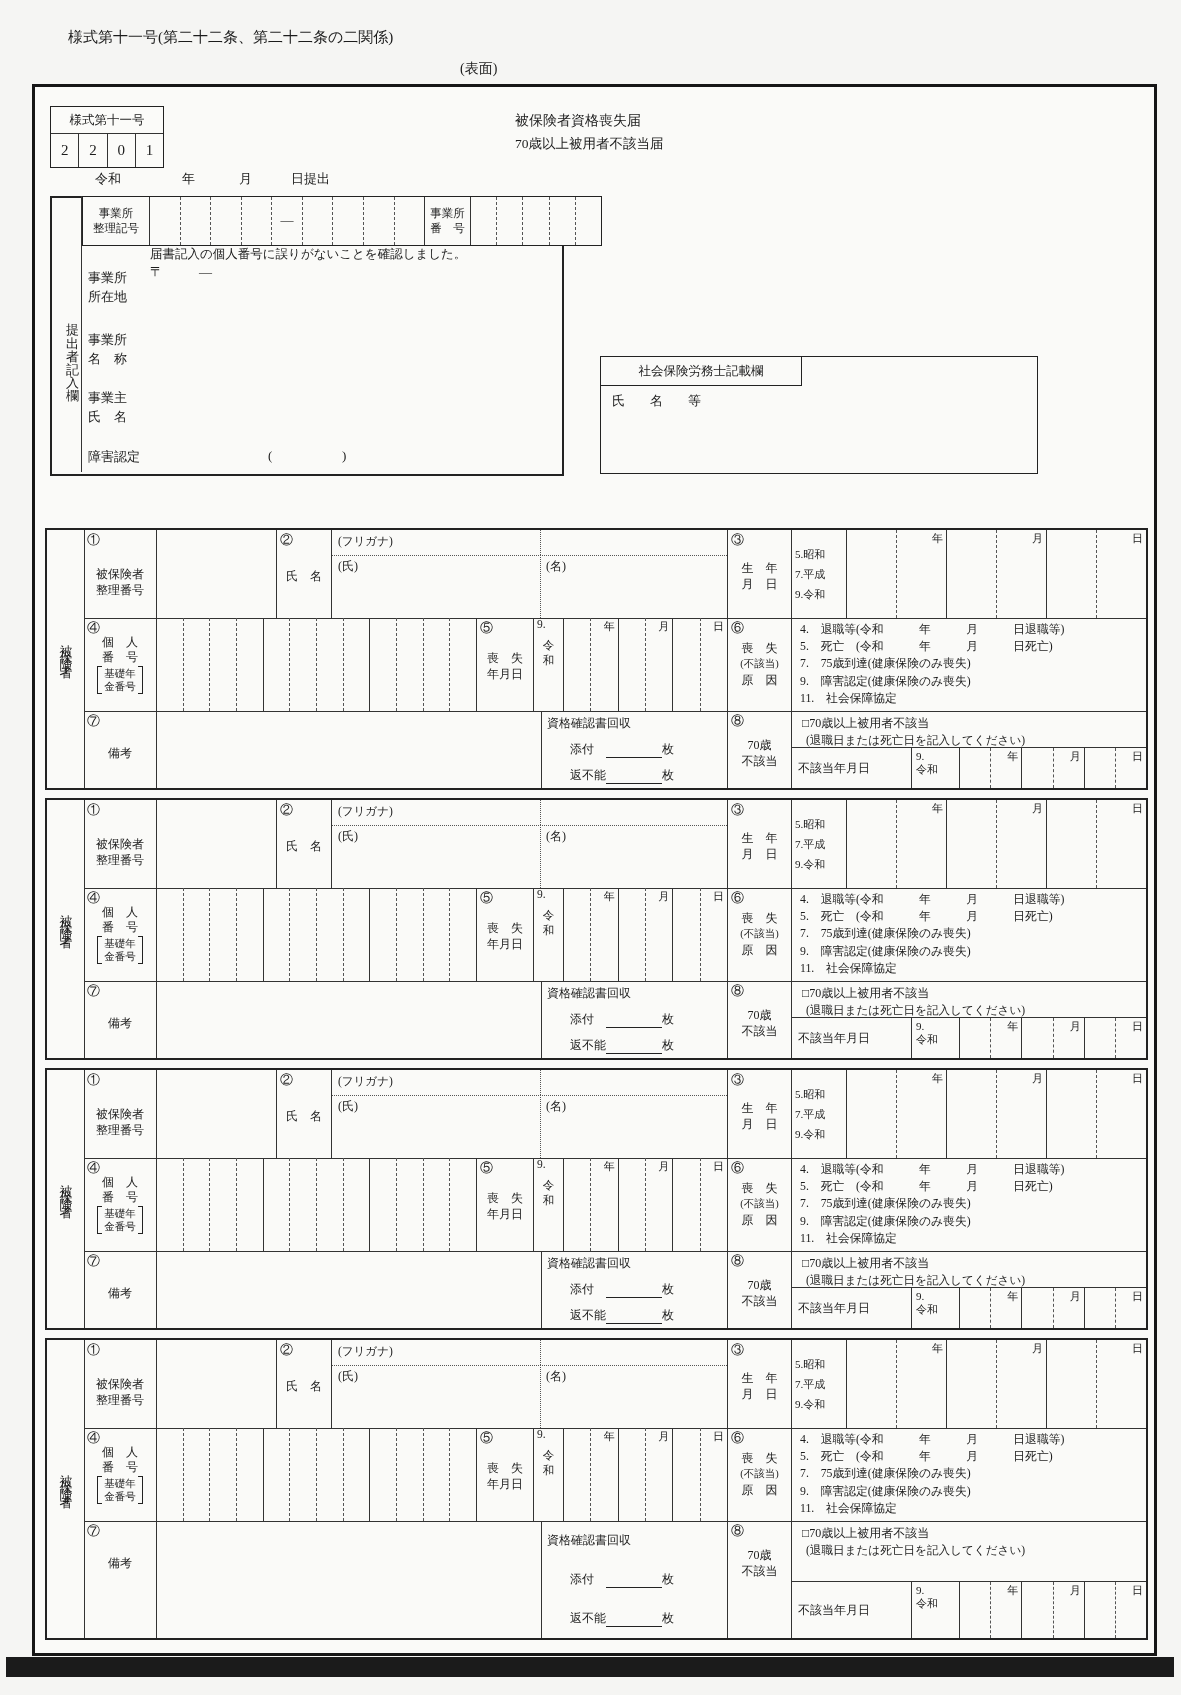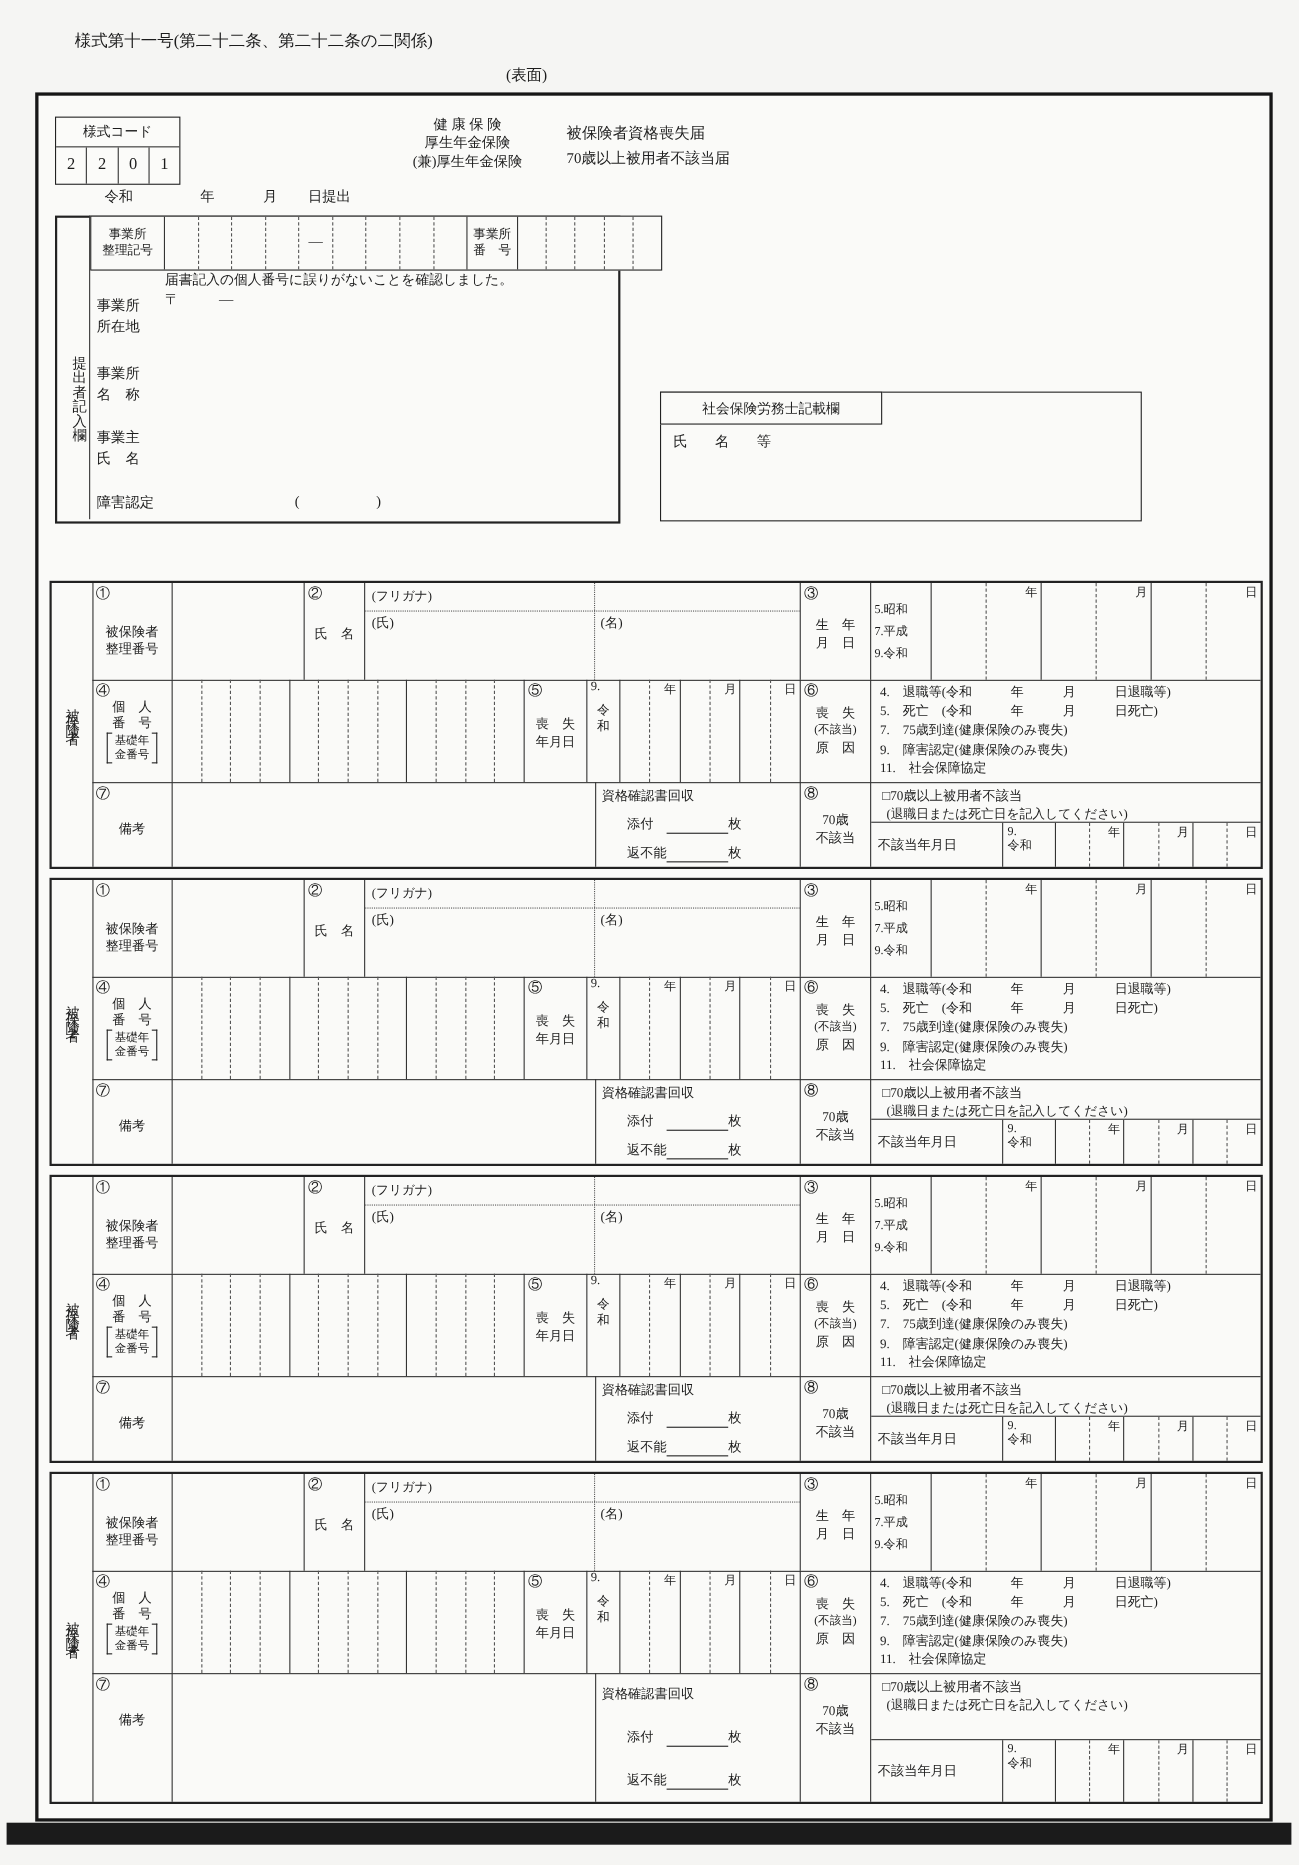--- a/index.html
+++ b/index.html
@@ -131,44 +131,39 @@
 
 <div id="page">
 
   <div class="abs t" id="form-no">様式第十一号(第二十二条、第二十二条の二関係)</div>
   <div class="abs" id="side-label">(表面)</div>
 
   <div class="abs" id="form-frame"></div>
   <div class="abs" id="bottom-bar"></div>
 
   <div class="abs" id="code-box">
-    <div class="cap">様式コード</div>
+    <div class="cap">様式第十一号</div>
     <div class="digits">
       <div>2</div>
       <div>2</div>
       <div>0</div>
       <div>1</div>
     </div>
   </div>
 
-  <div class="abs" id="ins-lines">
-    <div>健 康 保 険</div>
-    <div>厚生年金保険</div>
-    <div>(兼)厚生年金保険</div>
-  </div>
   <div class="abs" id="title-lines">
     <div>被保険者資格喪失届</div>
     <div>70歳以上被用者不該当届</div>
   </div>
 
   <div class="abs" id="submit-line">
     <span style="left:95px">令和</span>
     <span style="left:182px">年</span>
     <span style="left:239px">月</span>
-    <span style="left:280px">日提出</span>
+    <span style="left:291px">日提出</span>
   </div>
 
   <div class="abs" id="submitter"></div>
   <div class="abs" id="sub-strip">提出者記入欄</div>
 
   <div class="abs" id="office-row">
     <div class="inner">
       <div class="two-line" id="oc-label">
         <span>事業所</span>
         <span>整理記号</span>

